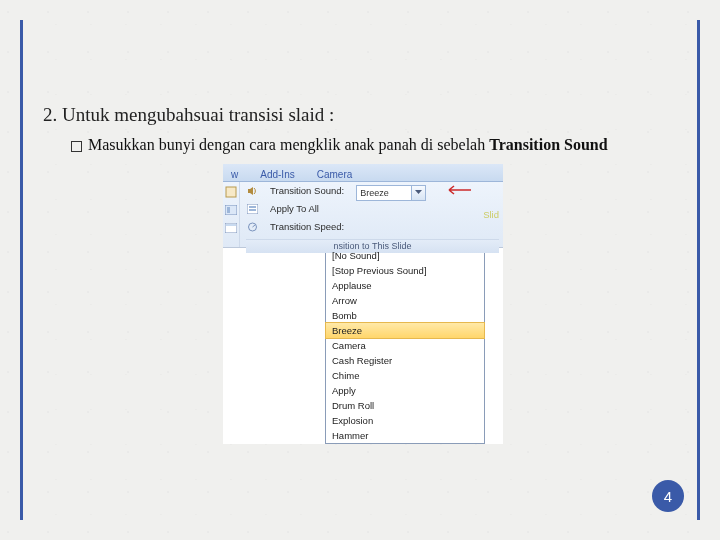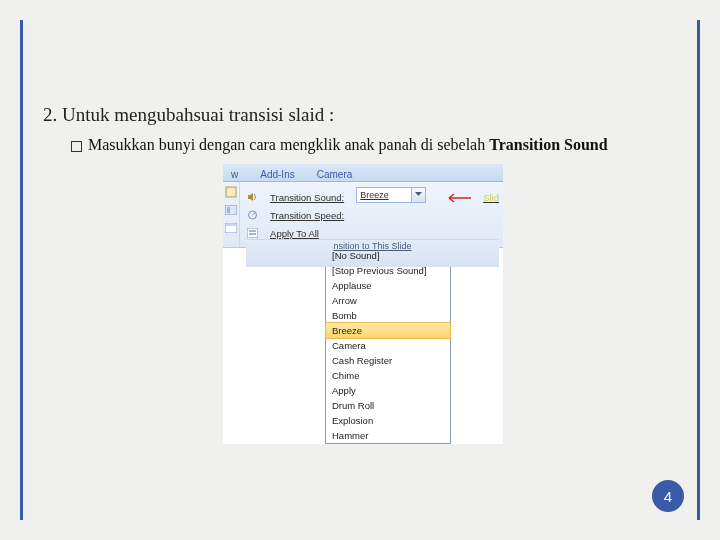--- a/index.html
+++ b/index.html
@@ -88,24 +88,23 @@
   .tiny-icon {
     width: 14px; height: 12px;
     display: flex; align-items: center; justify-content: center;
   }
   .group-mid {
     flex: 1;
     padding: 3px 4px 0 6px;
   }
   .ctrl-row {
     display: flex;
-    align-items: flex-end;
+    align-items: flex-start;
     height: 18px;
     gap: 12px;
-    text-decoration: underline;
   }
   .ctrl-icon { width: 12px; height: 12px; display:flex;align-items:center;justify-content:center; }
   .ctrl-label { color: #2b2b2b; font-size: 9.5px; white-space: nowrap; }
   .combo {
     display: flex;
     align-items: center;
     height: 16px;
     margin-left: auto;
   }
   .combo-input {
@@ -128,28 +127,27 @@
     margin-left: 3px;
     display: inline-flex; align-items: center;
   }
   .group-caption {
     text-align: center;
     font-size: 9px;
     color: #4a5a7a;
     padding-top: 1px;
     border-top: 1px solid #cdd9ea;
     background: linear-gradient(#e3ecf8,#d6e2f2);
-    height: 28px;
-    text-decoration: underline;
+    height: 14px;
   }
   .dropdown {
     border: 1px solid #8a9cb8;
     background: #fff;
     margin-left: 102px;
-    width: 126px;
+    width: 160px;
     margin-top: -1px;
   }
   .dd-item {
     padding: 1px 6px;
     font-size: 9.5px;
     color: #222;
     line-height: 13px;
     white-space: nowrap;
   }
   .dd-item.selected {
@@ -237,36 +235,36 @@
               <svg width="30" height="10">
                   <path d="M30 5H8M8 5l5-4M8 5l5 4" stroke="#cc2a2a" stroke-width="1.6" fill="none"></path>
                 </svg>
             </span>
             <span class="ctrl-label" style="color:#cc6;margin-top:24px;">Slid</span>
           </div>
 
           <div class="ctrl-row">
             <span class="ctrl-icon">
               <svg width="11" height="10">
-                  <circle cx="5.5" cy="5" r="4" fill="none" stroke="#7a93bd"></circle>
-                  <path d="M5.5 5L8 3" stroke="#7a93bd"></path>
-                </svg>
-            </span>
-            <span class="ctrl-label">Transition Speed:</span>
+                  <rect x="0" y="0" width="11" height="10" fill="#fff" stroke="#7a93bd"></rect>
+                  <rect x="2" y="2" width="7" height="2" fill="#9db6d9"></rect>
+                  <rect x="2" y="5" width="7" height="2" fill="#9db6d9"></rect>
+                </svg>
+            </span>
+            <span class="ctrl-label">Apply To All</span>
           </div>
 
           <div class="ctrl-row">
             <span class="ctrl-icon">
               <svg width="11" height="10">
-                  <rect x="0" y="0" width="11" height="10" fill="#fff" stroke="#7a93bd"></rect>
-                  <rect x="2" y="2" width="7" height="2" fill="#9db6d9"></rect>
-                  <rect x="2" y="5" width="7" height="2" fill="#9db6d9"></rect>
-                </svg>
-            </span>
-            <span class="ctrl-label">Apply To All</span>
+                  <circle cx="5.5" cy="5" r="4" fill="none" stroke="#7a93bd"></circle>
+                  <path d="M5.5 5L8 3" stroke="#7a93bd"></path>
+                </svg>
+            </span>
+            <span class="ctrl-label">Transition Speed:</span>
           </div>
 
           <div class="group-caption">nsition to This Slide</div>
         </div>
       </div>
 
       <div class="dropdown">
         <div class="dd-item">[No Sound]</div>
         <div class="dd-item">[Stop Previous Sound]</div>
         <div class="dd-item">Applause</div>

